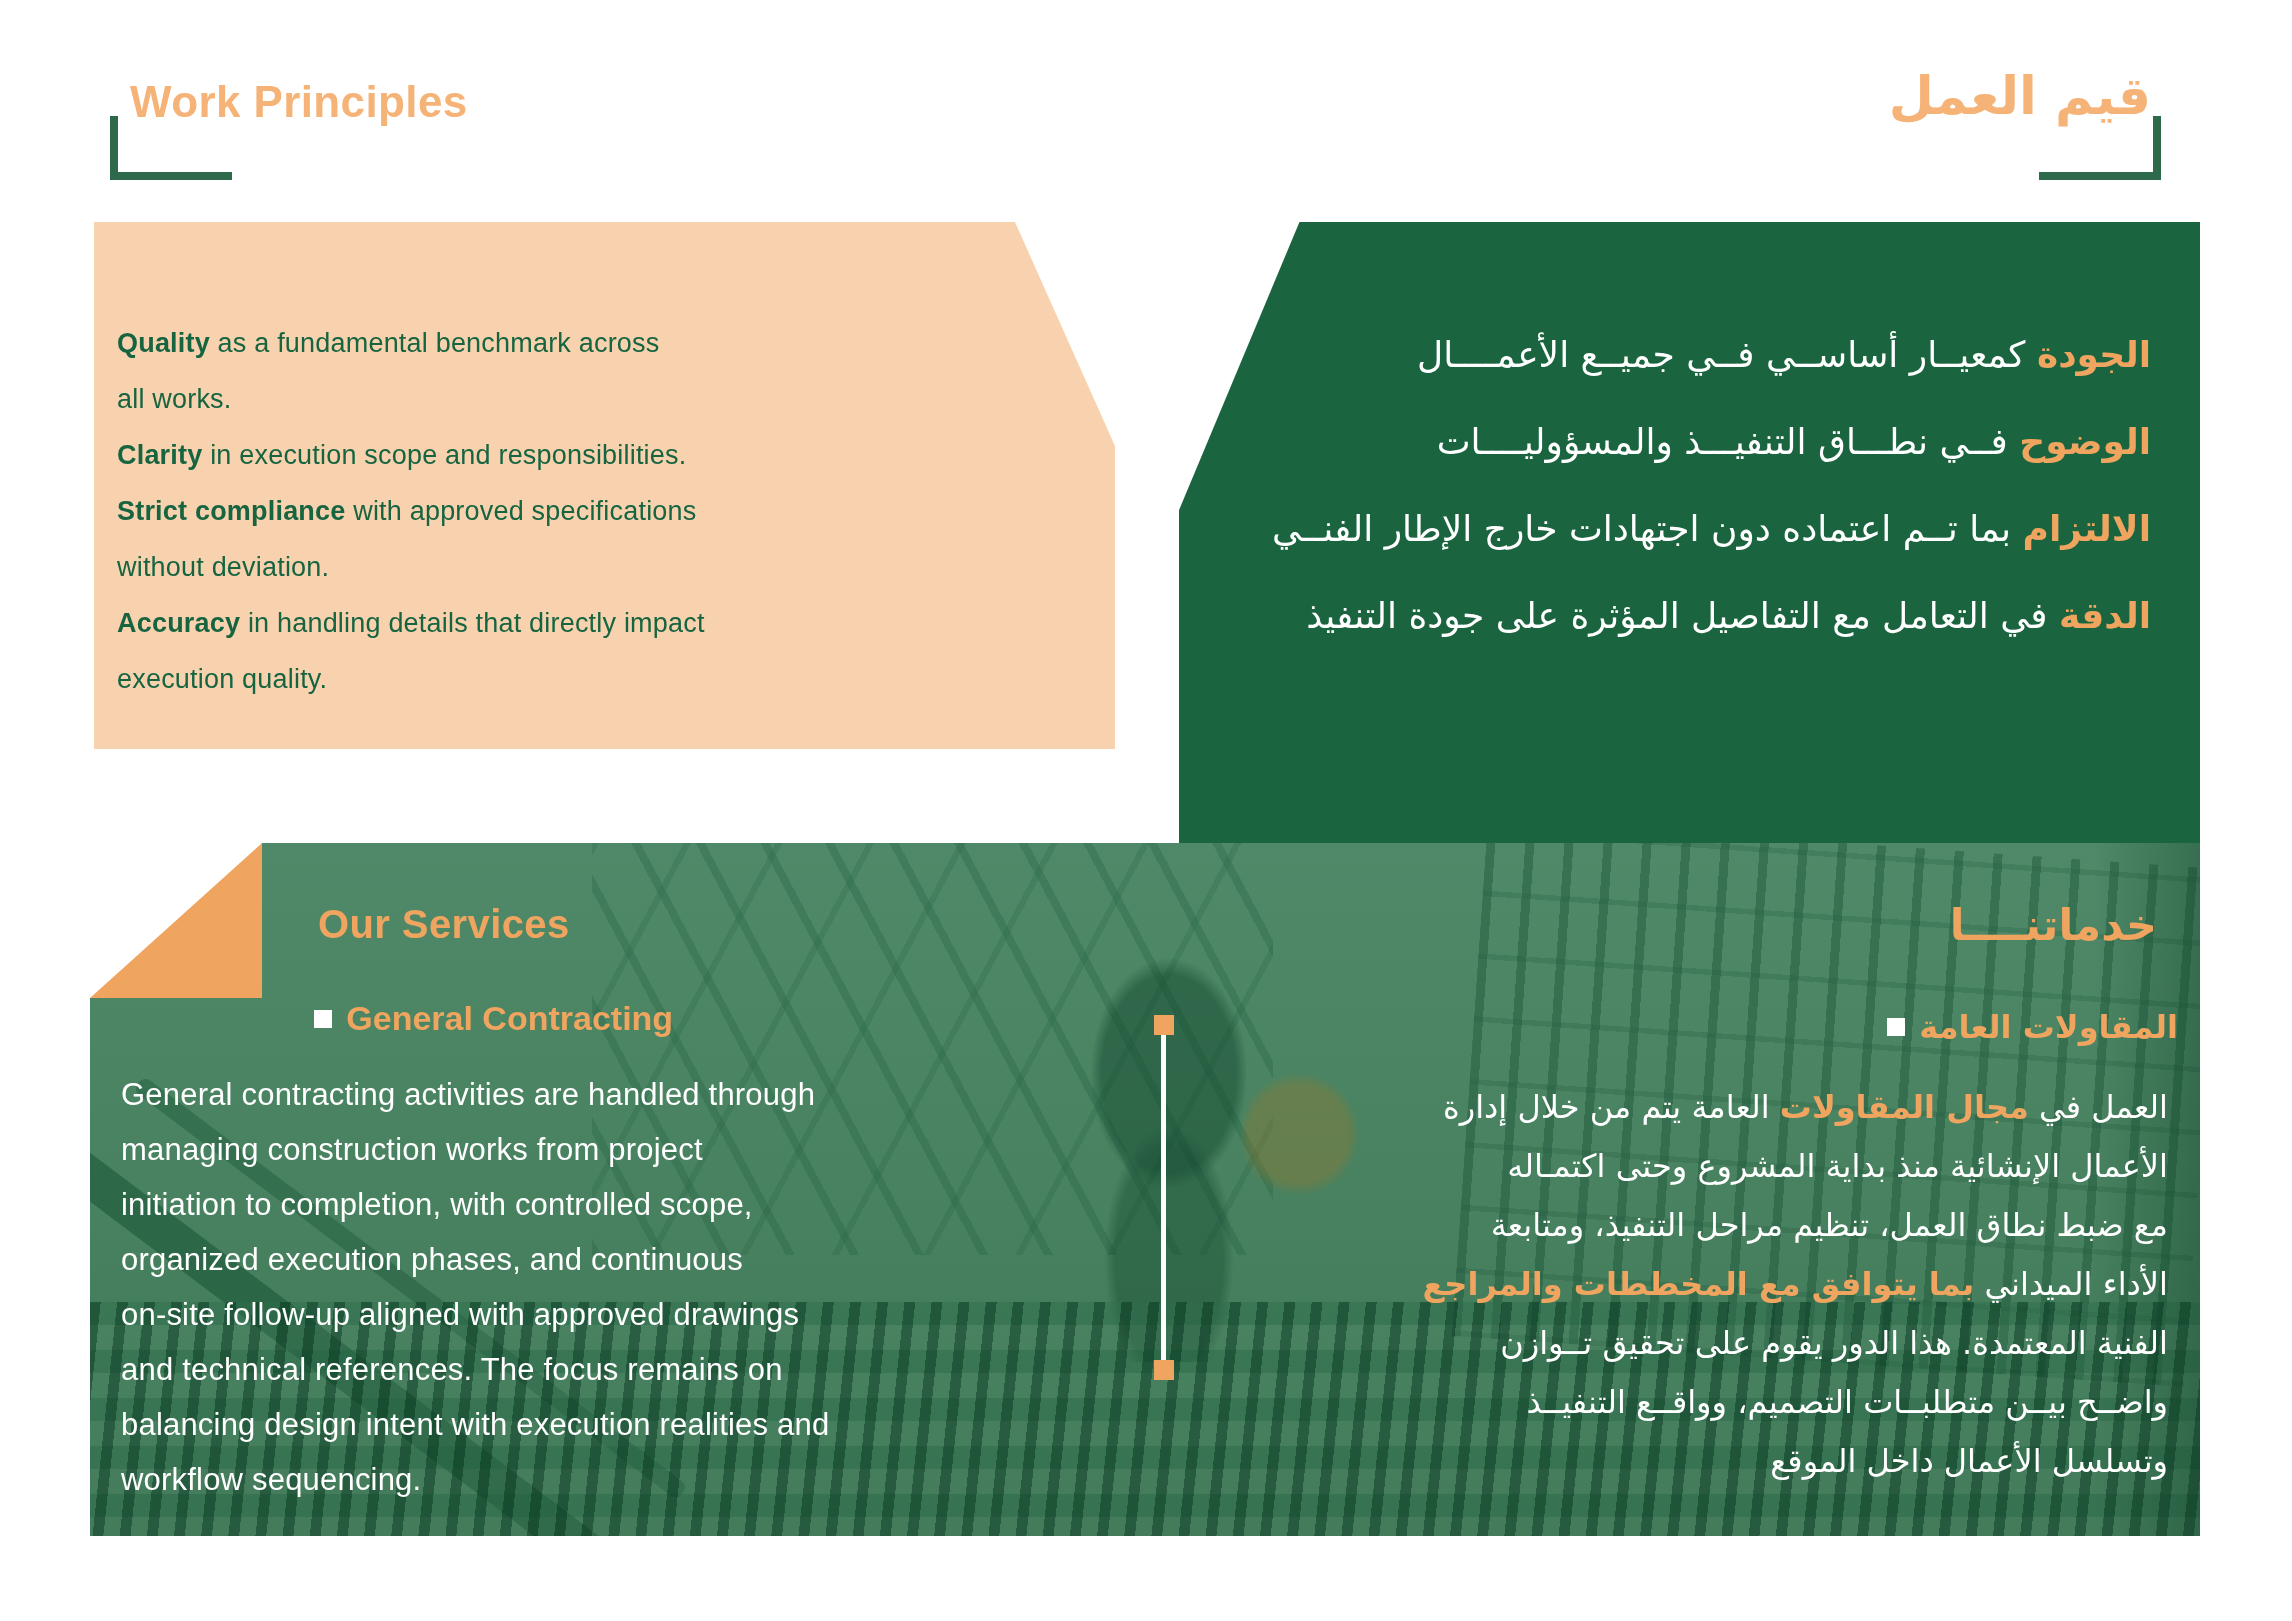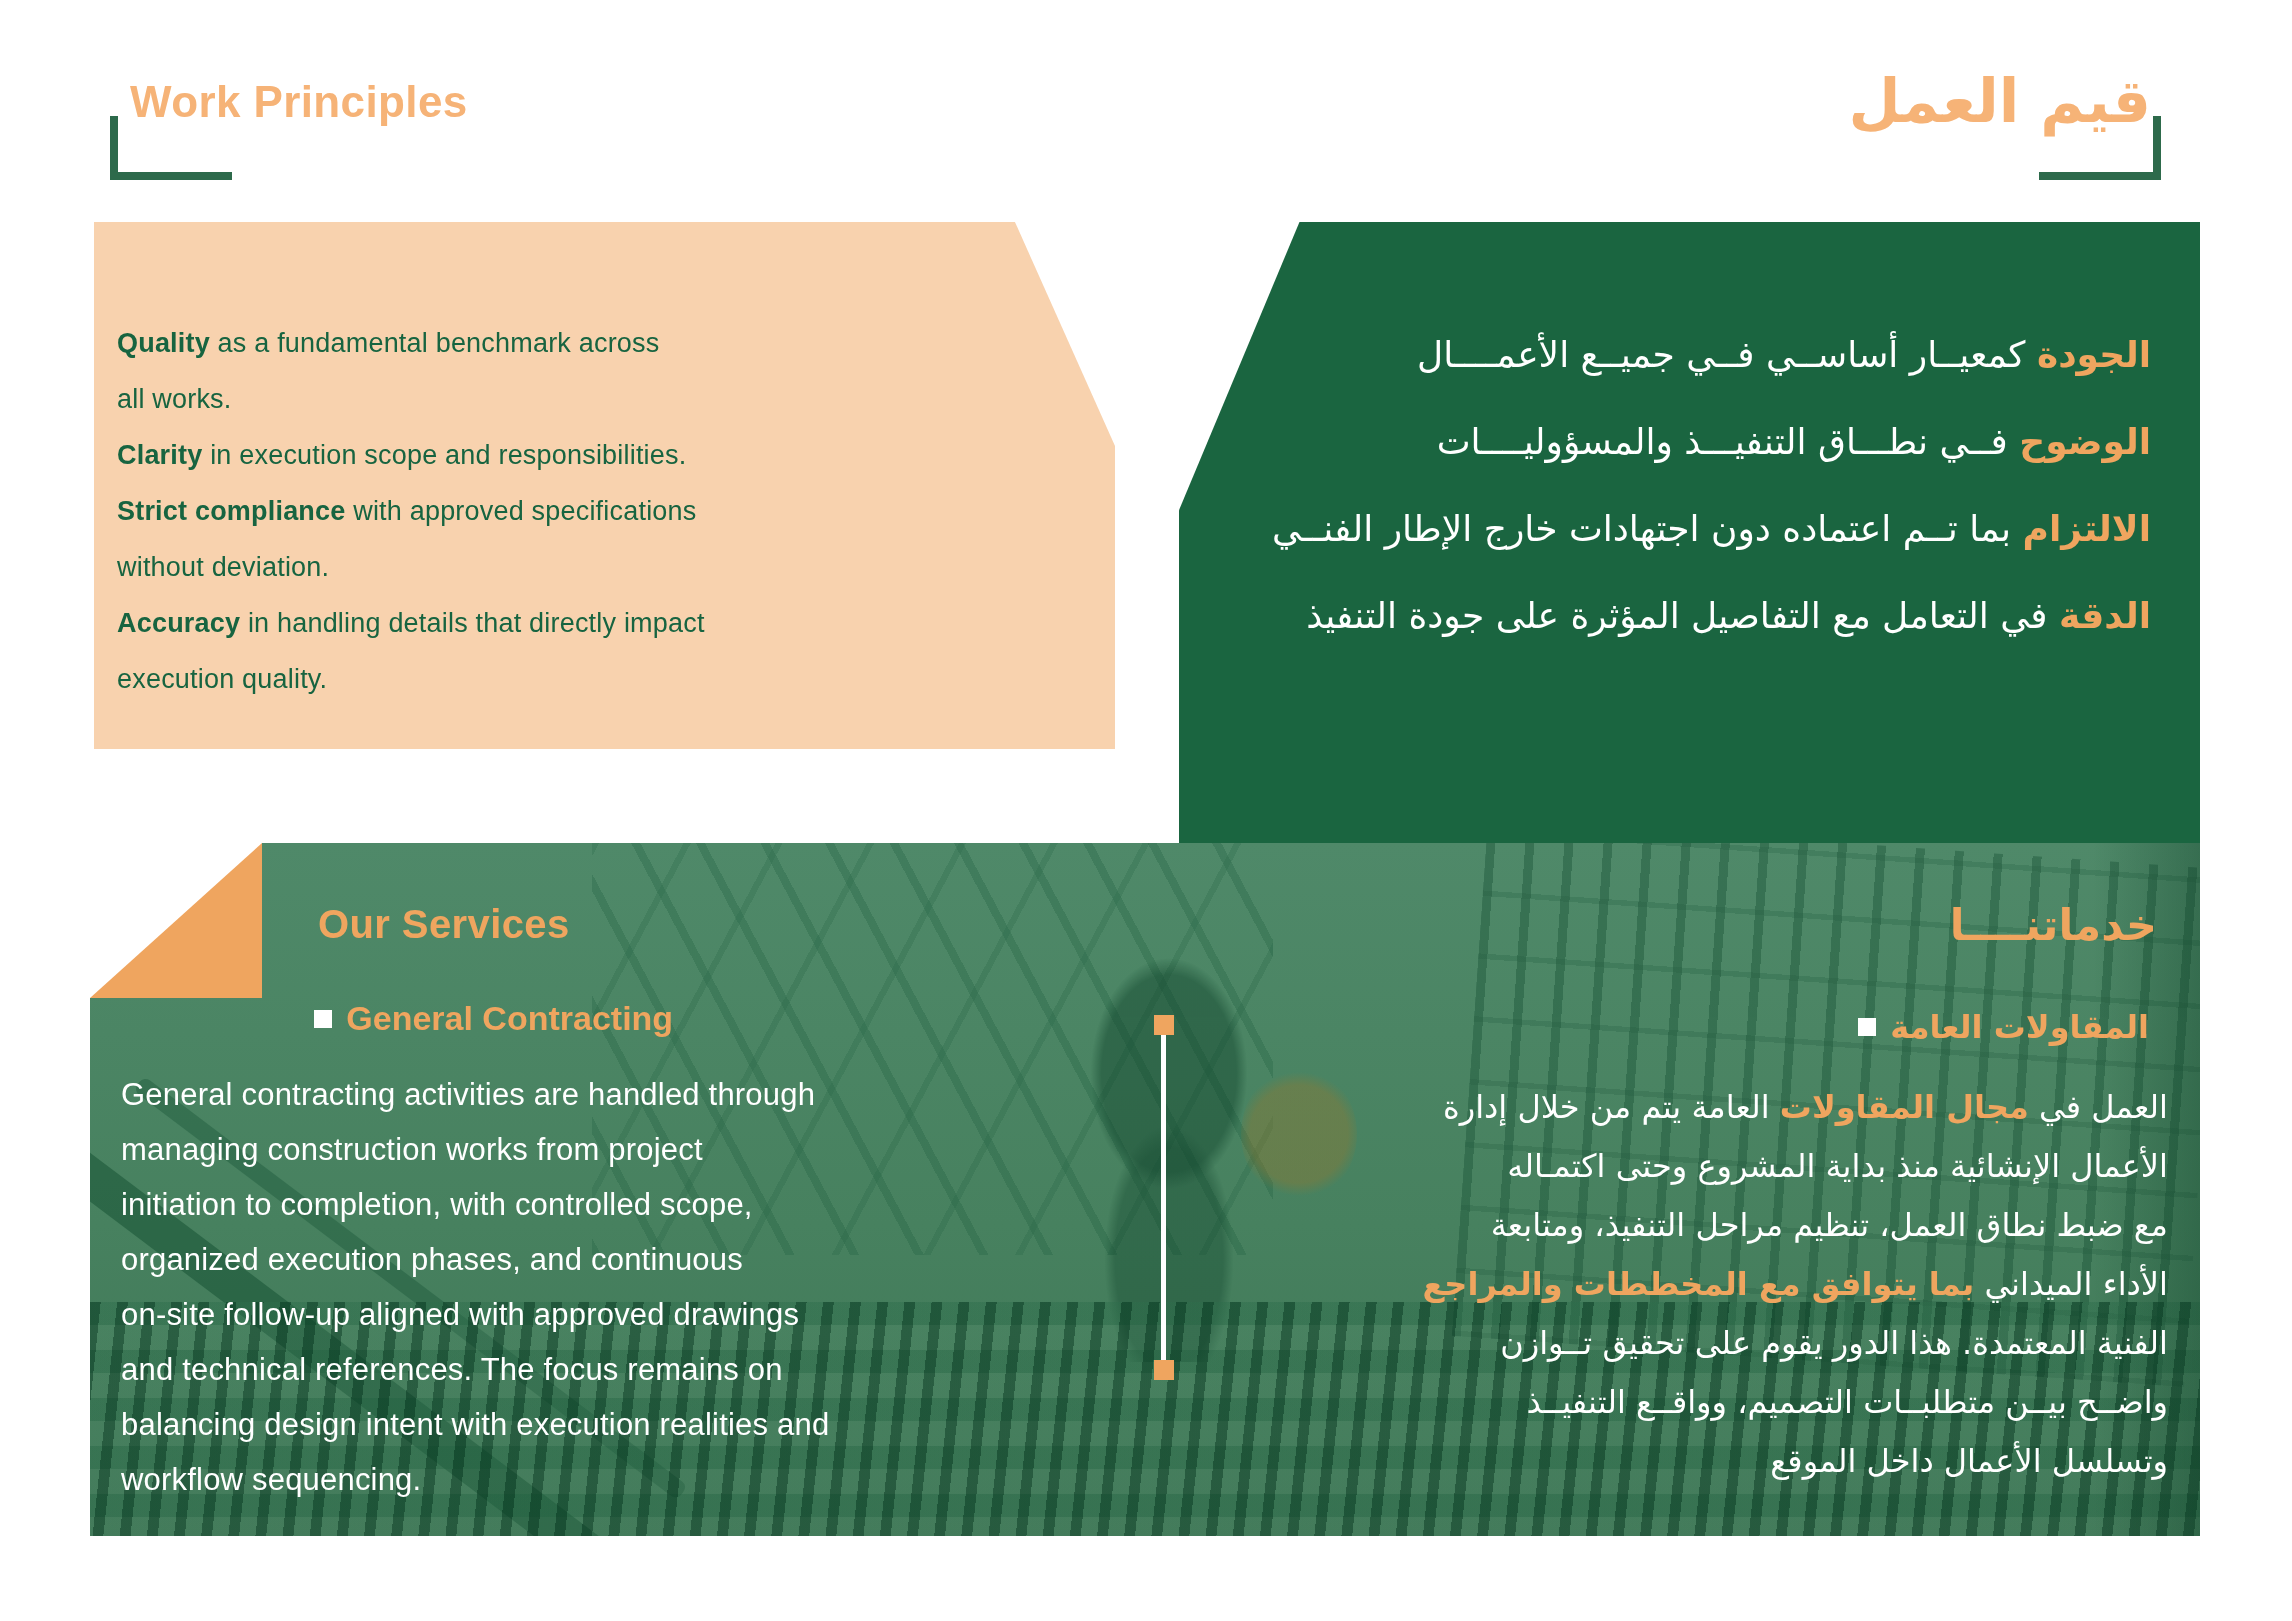--- a/index.html
+++ b/index.html
@@ -23,21 +23,21 @@
     position:absolute;left:130px;top:77px;
     font-size:44px;font-weight:700;color:var(--orange-light);letter-spacing:0.4px;
   }
   .bracket-en{
     position:absolute;left:110px;top:116px;width:122px;height:64px;
     border-left:8px solid var(--bracket-green);
     border-bottom:8px solid var(--bracket-green);
   }
   .title-ar{
     position:absolute;right:142px;top:66px;direction:rtl;
-    font-size:60px;font-weight:700;color:var(--orange-light);
+    font-size:52px;font-weight:700;color:var(--orange-light);
     font-family:"DejaVu Sans", sans-serif;
     margin-left:15px;
   }
   .bracket-ar{
     position:absolute;right:132px;top:116px;width:122px;height:64px;
     border-right:8px solid var(--bracket-green);
     border-bottom:8px solid var(--bracket-green);
   }
   
   .card-beige{
@@ -103,21 +103,21 @@
     position:absolute;left:228px;top:59px;
     font-size:40px;font-weight:700;color:var(--orange);letter-spacing:0.4px;
   }
   .svc-title-ar{
     position:absolute;right:43px;top:57px;direction:rtl;
     font-size:43px;font-weight:700;color:var(--orange);
     font-family:"DejaVu Sans", sans-serif;
   }
   .sub-row{position:absolute;display:flex;align-items:center;gap:14.3px;}
   .sub-row-en{left:224px;top:156px;}
-  .sub-row-ar{right:51px;top:165px;flex-direction:row-reverse;direction:rtl;justify-content:space-between;}
+  .sub-row-ar{right:22px;top:165px;flex-direction:row-reverse;direction:rtl;justify-content:space-between;}
   .bullet-sq{width:18px;height:18px;background:var(--white);flex:0 0 auto;}
   .sub-label{font-size:34px;font-weight:700;color:var(--orange);}
   .sub-row-ar .sub-label{font-family:"DejaVu Sans", sans-serif;font-size:32px;}
   .svc-body-en{
     position:absolute;left:31px;top:224px;color:var(--white);
     font-size:31px;line-height:55px;white-space:nowrap;letter-spacing:0.2px;
   }
   .svc-body-ar{
     position:absolute;right:32px;top:235px;direction:rtl;text-align:right;
     color:var(--white);font-size:32px;line-height:59px;white-space:nowrap;

